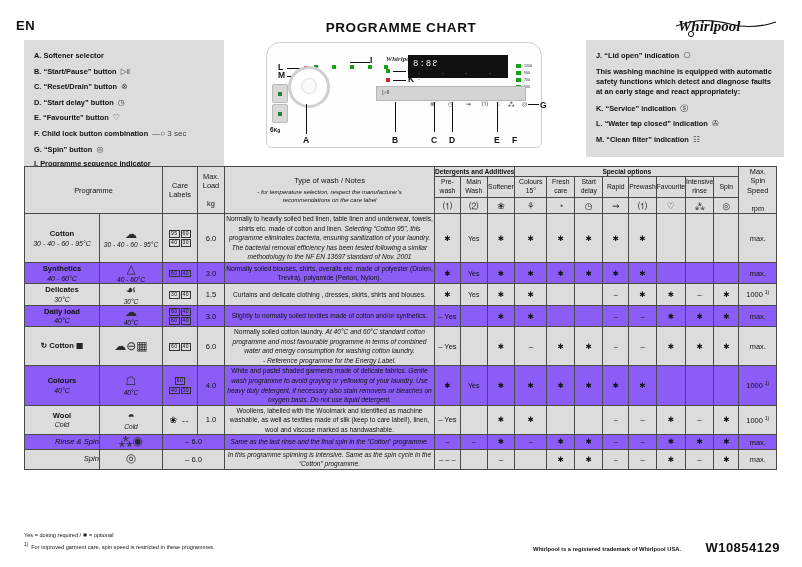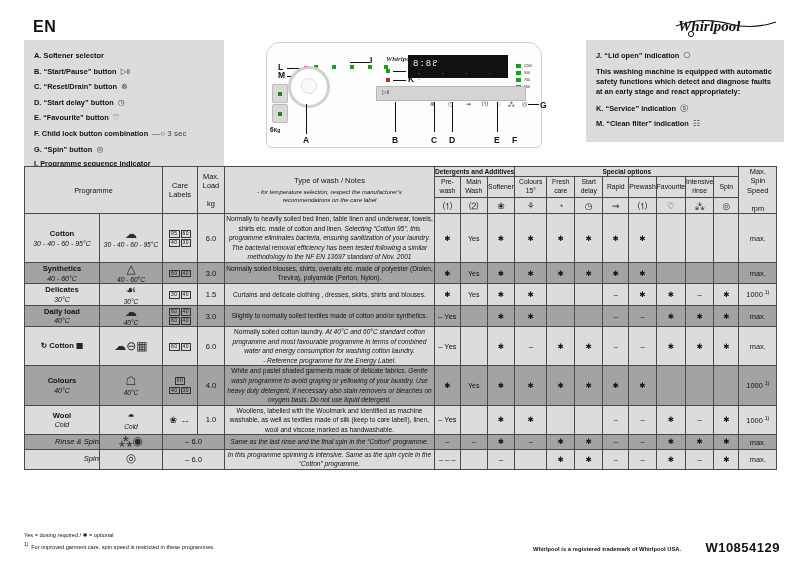--- a/index.html
+++ b/index.html
@@ -4,21 +4,21 @@
 <style>
   html,body{margin:0;padding:0;}
   body{
     width:802px;height:567px;background:#ffffff;
     font-family:"Liberation Sans", sans-serif;
     color:#111;overflow:hidden;position:relative;
   }
   .page{position:relative;width:802px;height:567px;}
 
   
-  .lang{position:absolute;left:33px;top:18px;font-size:16px;font-weight:bold;letter-spacing:.5px;}
+  .lang{position:absolute;left:16px;top:18px;font-size:13px;font-weight:bold;letter-spacing:.5px;}
   .chart-title{position:absolute;left:0;top:20px;width:802px;text-align:center;
     font-size:13.5px;font-weight:bold;letter-spacing:.6px;}
   .wp-logo{position:absolute;right:20px;top:14px;width:110px;height:26px;}
   .wp-logo svg{display:block;}
 
   .legend{position:absolute;background:#dcdcdc;padding:8px 10px 10px 10px;}
   .legend-left{left:24px;top:40px;width:180px;}
   .legend-right{right:18px;top:40px;width:178px;}
   .legend .li{font-size:7.4px;font-weight:bold;line-height:1.95;white-space:nowrap;}
   .legend .para{font-size:7.4px;font-weight:bold;line-height:1.35;margin:3px 0 4px 0;white-space:normal;}
@@ -49,21 +49,21 @@
 
   
   .tbl{position:absolute;left:24px;top:166px;border-collapse:collapse;
        table-layout:fixed;font-size:7px;}
   .tbl td,.tbl th{border:.7px solid #4a4a4a;padding:0;vertical-align:middle;text-align:center;}
   .hdr{background:#dcdcdc;font-weight:normal;font-size:7.4px;line-height:1.25;}
   .hdr.small{font-size:6.8px;}
   .grp{background:#dcdcdc;font-size:6.6px;text-align:left;padding-left:3px;height:9px;white-space:nowrap;overflow:visible;}
   .hdr-ico{font-size:9px;color:#333;display:block;margin-top:2px;}
   .rowA{background:#dcdcdc;}
-  .rowB{background:#a3a3a3;}
+  .rowB{background:#8b5cf6;}
   .pname{font-size:7.6px;font-weight:bold;line-height:1.3;}
   .pname .t{font-weight:normal;font-style:italic;font-size:7px;display:block;}
   .pname.it{font-style:italic;font-weight:normal;text-align:right;}
   .picon{font-size:12px;line-height:1.1;color:#2b2b2b;}
   .picon .t{font-style:italic;font-size:6.6px;display:block;color:#111;}
   .care{font-size:7px;line-height:1.15;letter-spacing:.5px;}
   .care span{display:inline-block;border:.7px solid #333;padding:0 1px;margin:.5px;font-size:5px;}
   .load{font-size:7.6px;}
   .notes{text-align:left;padding:3px 5px;font-size:6.6px;line-height:1.45;}
   .notes i{font-style:italic;}
@@ -77,20 +77,21 @@
   .foot-left sup{font-size:4.6px;}
   .foot-mid{position:absolute;left:533px;top:546px;font-size:5.8px;font-weight:bold;}
   .foot-code{position:absolute;right:22px;top:540px;font-size:13px;font-weight:bold;letter-spacing:.5px;}
 </style>
 </head>
 <body>
 
 <div class="page">
 
   <div class="lang">EN</div>
+  <div class="chart-title">PROGRAMME CHART</div>
 
   <div class="wp-logo">
     <svg viewBox="0 0 110 26" width="110" height="26">
       <text x="6" y="17" font-family="Liberation Serif, serif" font-size="15" font-style="italic" font-weight="bold" fill="#111">Whirlpool</text>
       <path d="M4 12 Q30 2 58 10 Q80 16 104 8" stroke="#111" stroke-width="1.1" fill="none"></path>
       <circle cx="19" cy="20" r="2.6" stroke="#111" stroke-width="1" fill="none"></circle>
     </svg>
   </div>
 
   <div class="legend legend-left">
@@ -139,20 +140,25 @@
     <div class="li">
       <span>J.</span>
       <span>“Lid open” indication</span>
       <span class="ic">⎔</span>
     </div>
     <div class="para">This washing machine is equipped with automatic safety functions which detect and diagnose faults at an early stage and react appropriately:</div>
     <div class="li">
       <span>K.</span>
       <span>“Service” indication</span>
       <span class="ic">ⓢ</span>
+    </div>
+    <div class="li">
+      <span>L.</span>
+      <span>“Water tap closed” indication</span>
+      <span class="ic">✇</span>
     </div>
     <div class="li">
       <span>M.</span>
       <span>“Clean filter” indication</span>
       <span class="ic">☷</span>
     </div>
   </div>
 
   <div class="panel-wrap">
     <div class="panel-body"></div>

